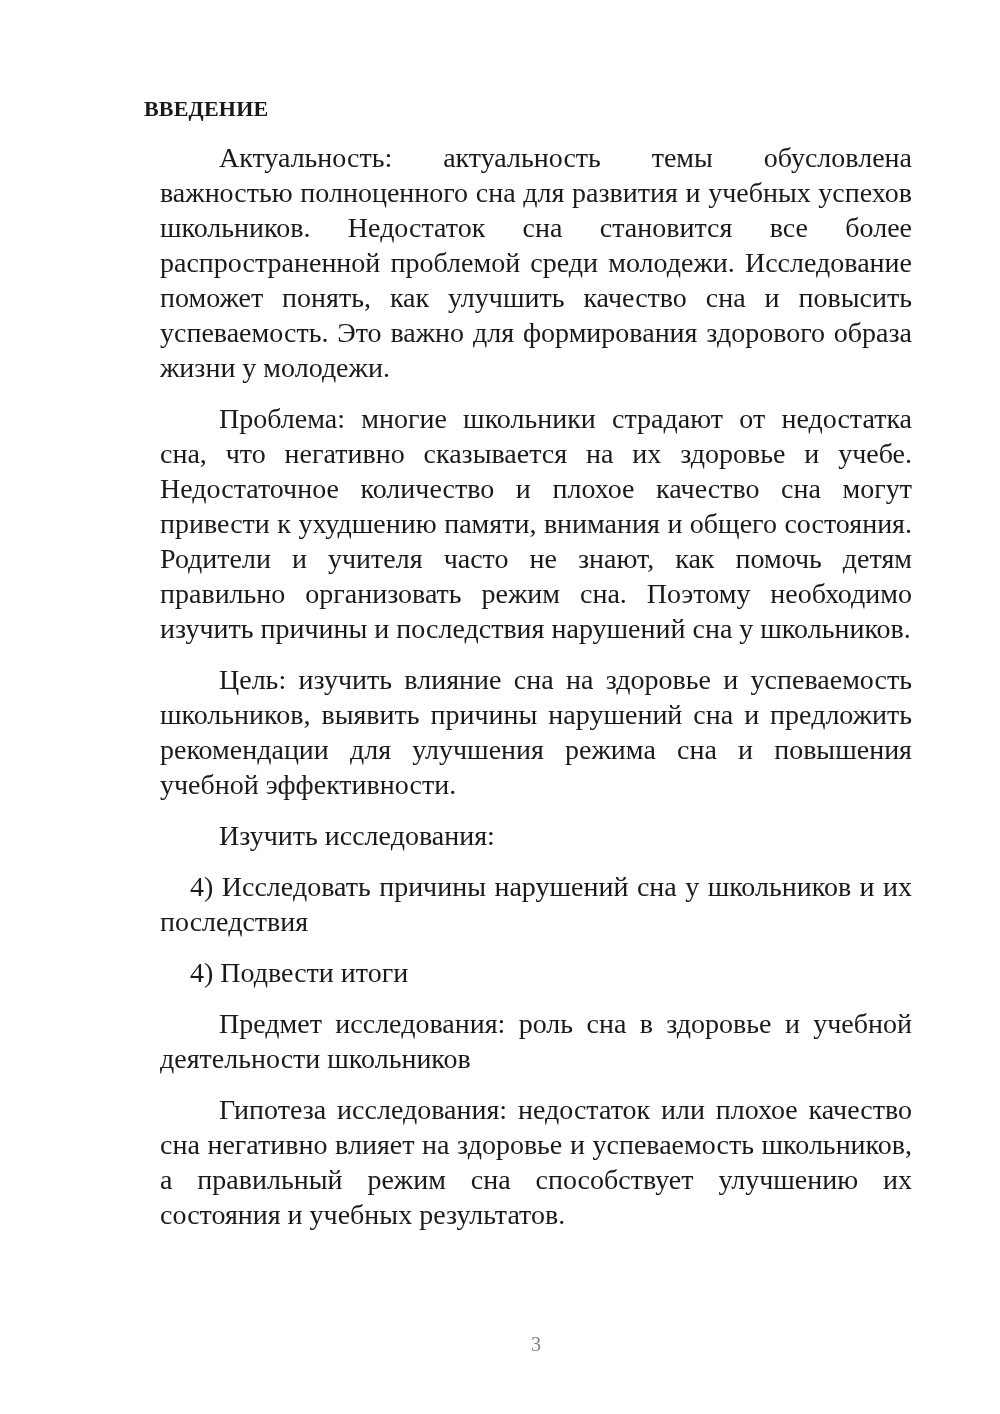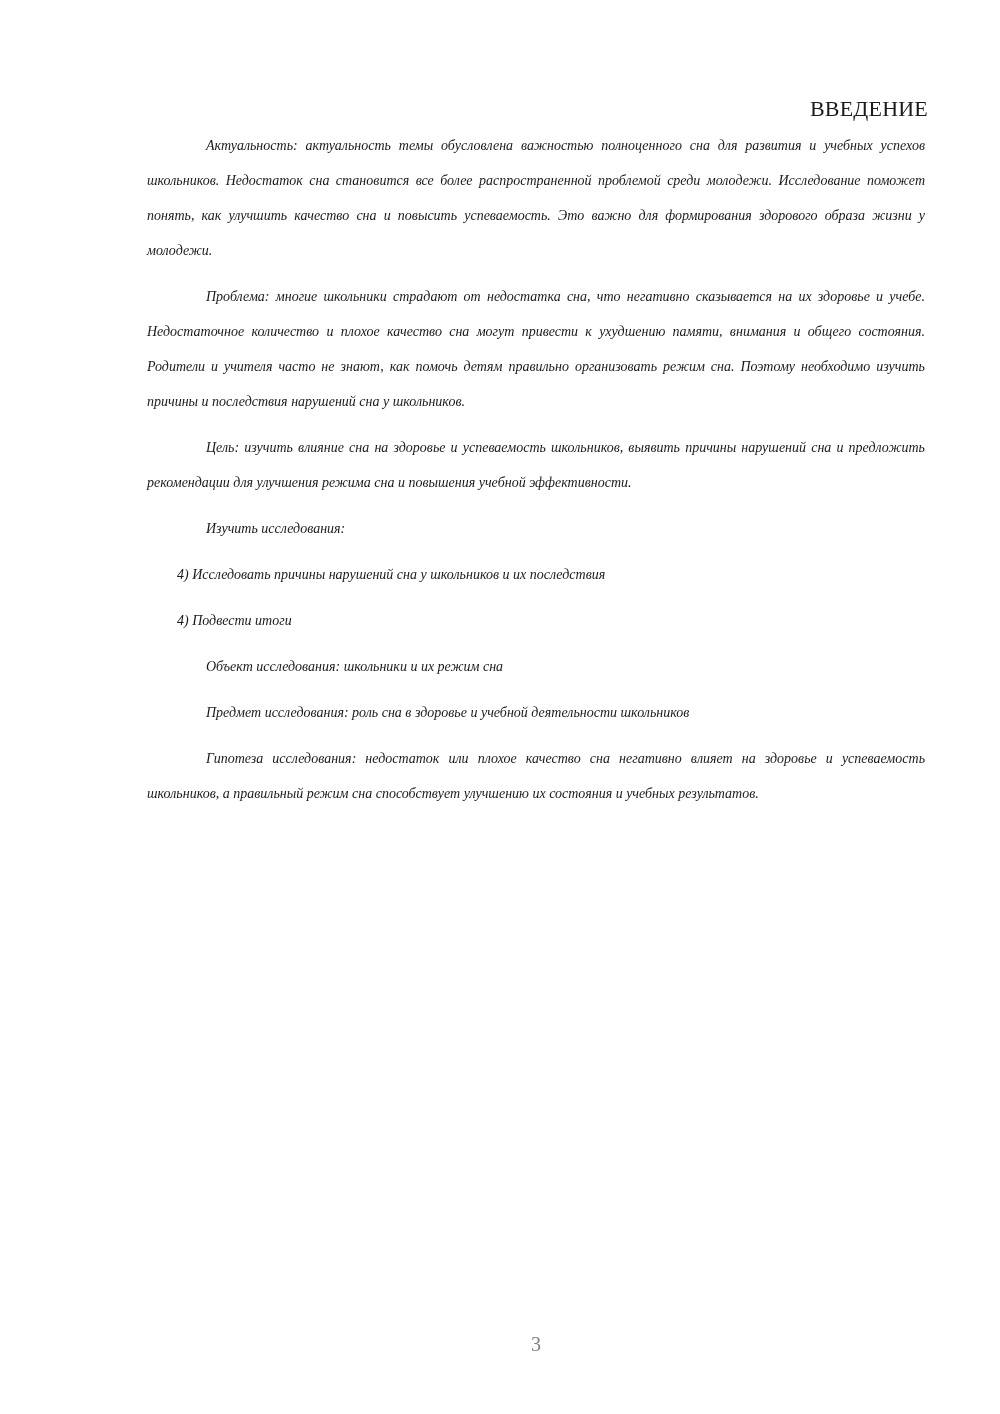--- a/index.html
+++ b/index.html
@@ -15,35 +15,34 @@
       font-family: "Liberation Serif", "DejaVu Serif", serif;
       color: #1a1a1a;
     }
     .page {
       position: absolute;
       left: 144px;
       top: 94px;
       width: 784px;
     }
     .title {
-      text-align: right;
-      font-weight: normal;
+      text-align: left;
+      font-weight: bold;
       font-size: 22px;
       line-height: 30px;
       margin: 0 0 4px 0;
       letter-spacing: 0.2px;
       padding-left: 0px;
     }
     p {
-      margin: 3px;
-      font-size: 14px;
+      margin: 16px;
+      font-size: 28px;
       line-height: 35px;
       text-align: justify;
       text-align-last: left;
-      font-style: italic;
     }
     .indent { text-indent: 59px; }
     .list-item { text-indent: 30px; }
     .gap { margin-top: 11px; }
     .page-number {
       position: absolute;
       left: 0;
       width: 1072px;
       top: 1333px;
       text-align: center;
@@ -63,20 +62,19 @@
 
   <p class="indent gap">Цель: изучить влияние сна на здоровье и успеваемость школьников, выявить причины нарушений сна и предложить рекомендации для улучшения режима сна и повышения учебной эффективности.</p>
 
   <p class="indent gap">Изучить исследования:</p>
 
   <div>
     <p class="list-item gap">4) Исследовать причины нарушений сна у школьников и их последствия</p>
     <p class="list-item gap">4) Подвести итоги</p>
   </div>
 
-  <p class="indent gap">Объект исследования: школьники и их режим сна</p>
 
   <p class="indent gap">Предмет исследования: роль сна в здоровье и учебной деятельности школьников</p>
 
   <p class="indent gap">Гипотеза исследования: недостаток или плохое качество сна негативно влияет на здоровье и успеваемость школьников, а правильный режим сна способствует улучшению их состояния и учебных результатов.</p>
 </div>
 
 <div class="page-number">3</div>
 
 </body></html>

